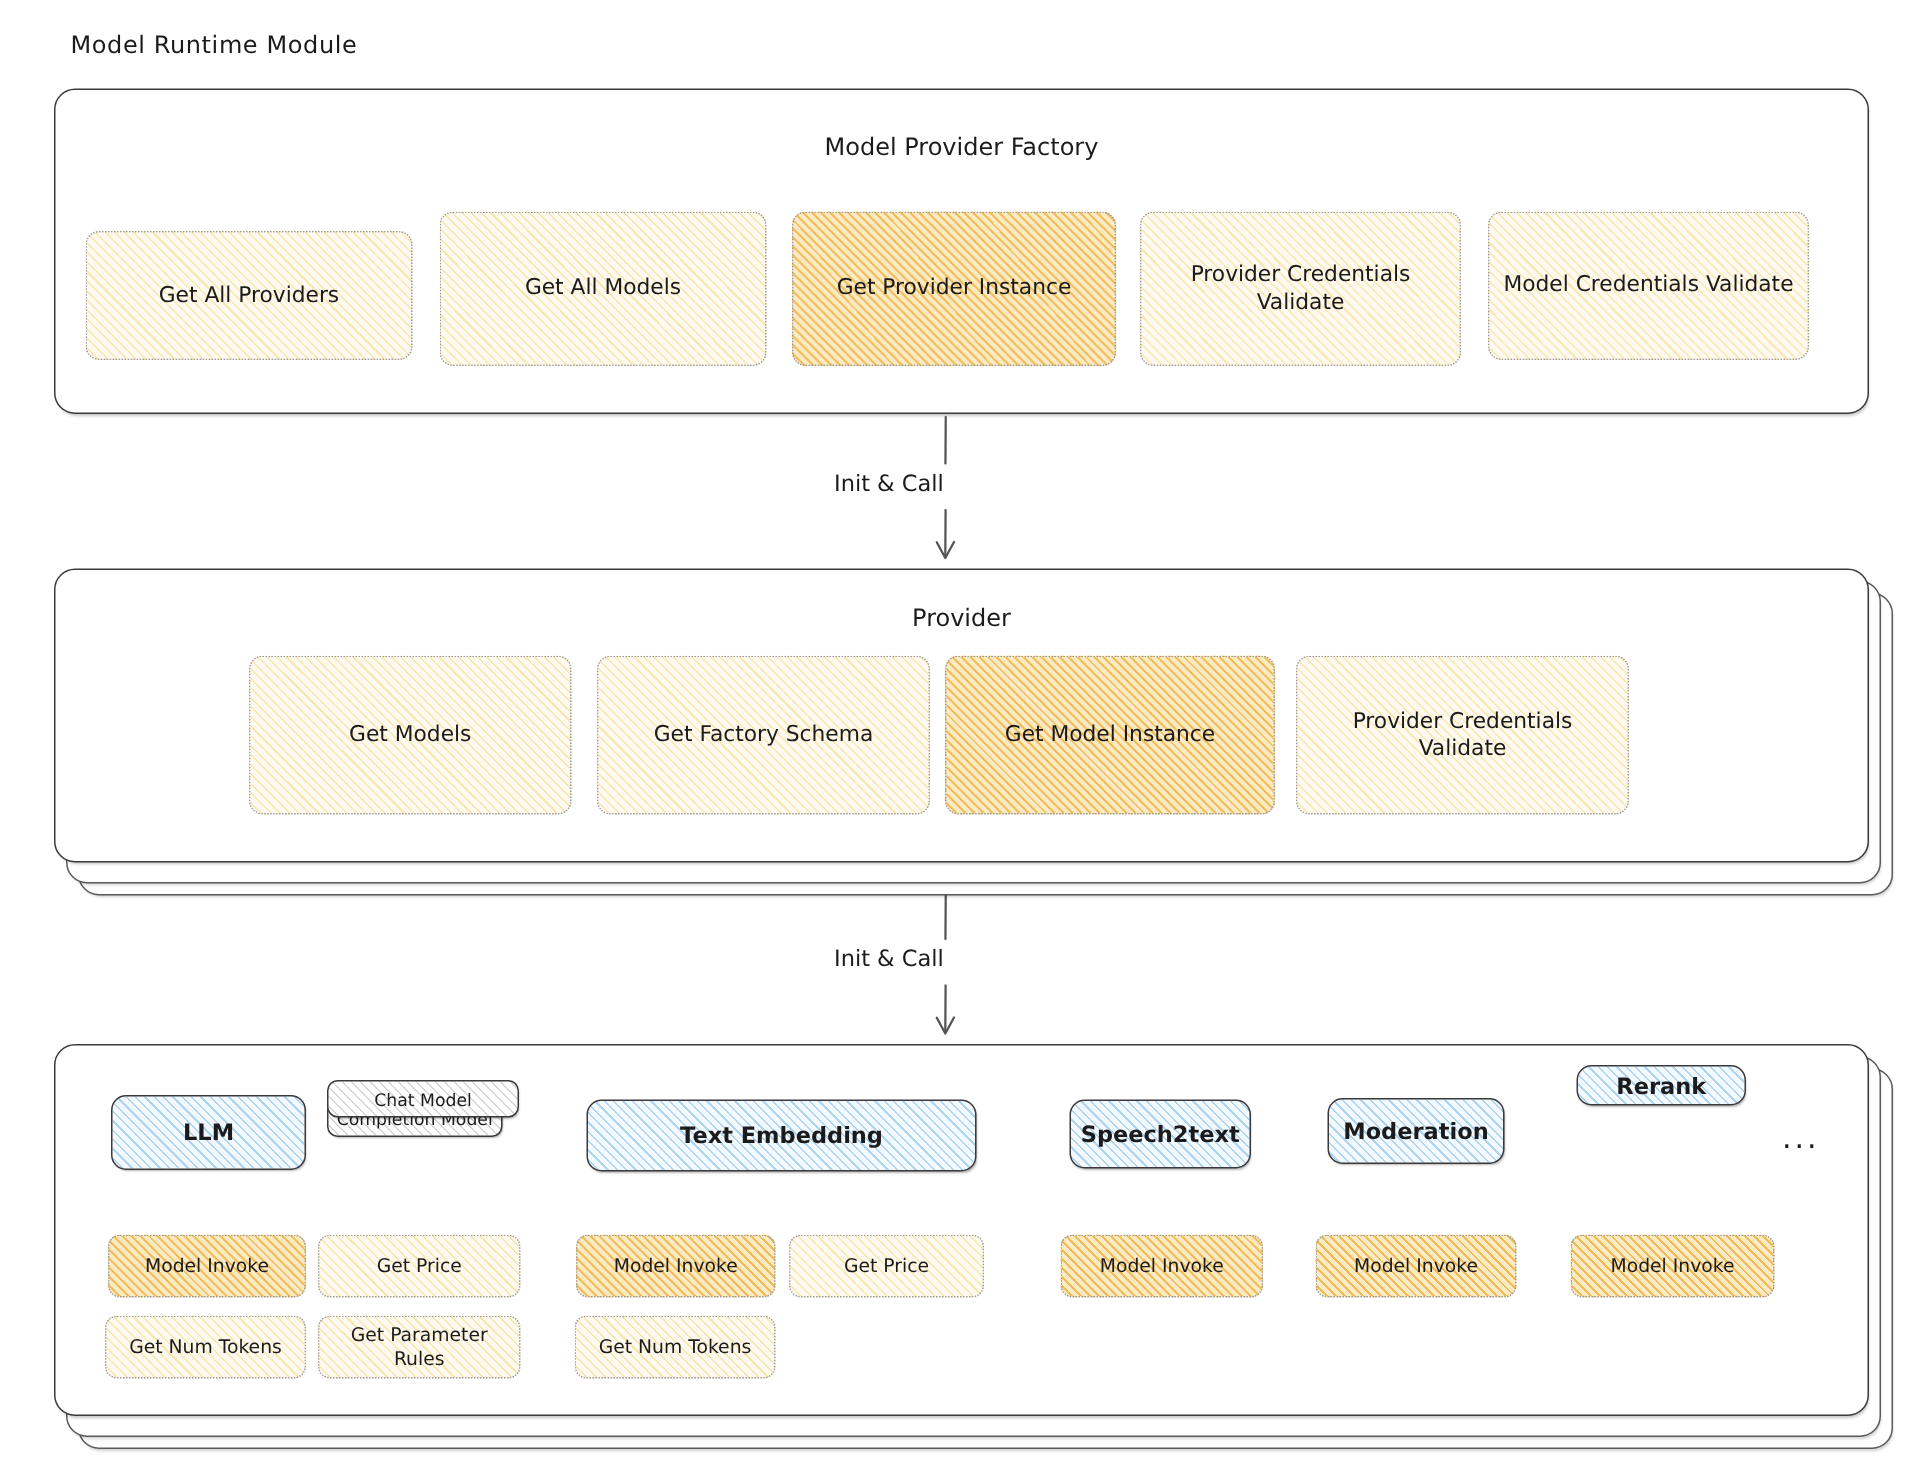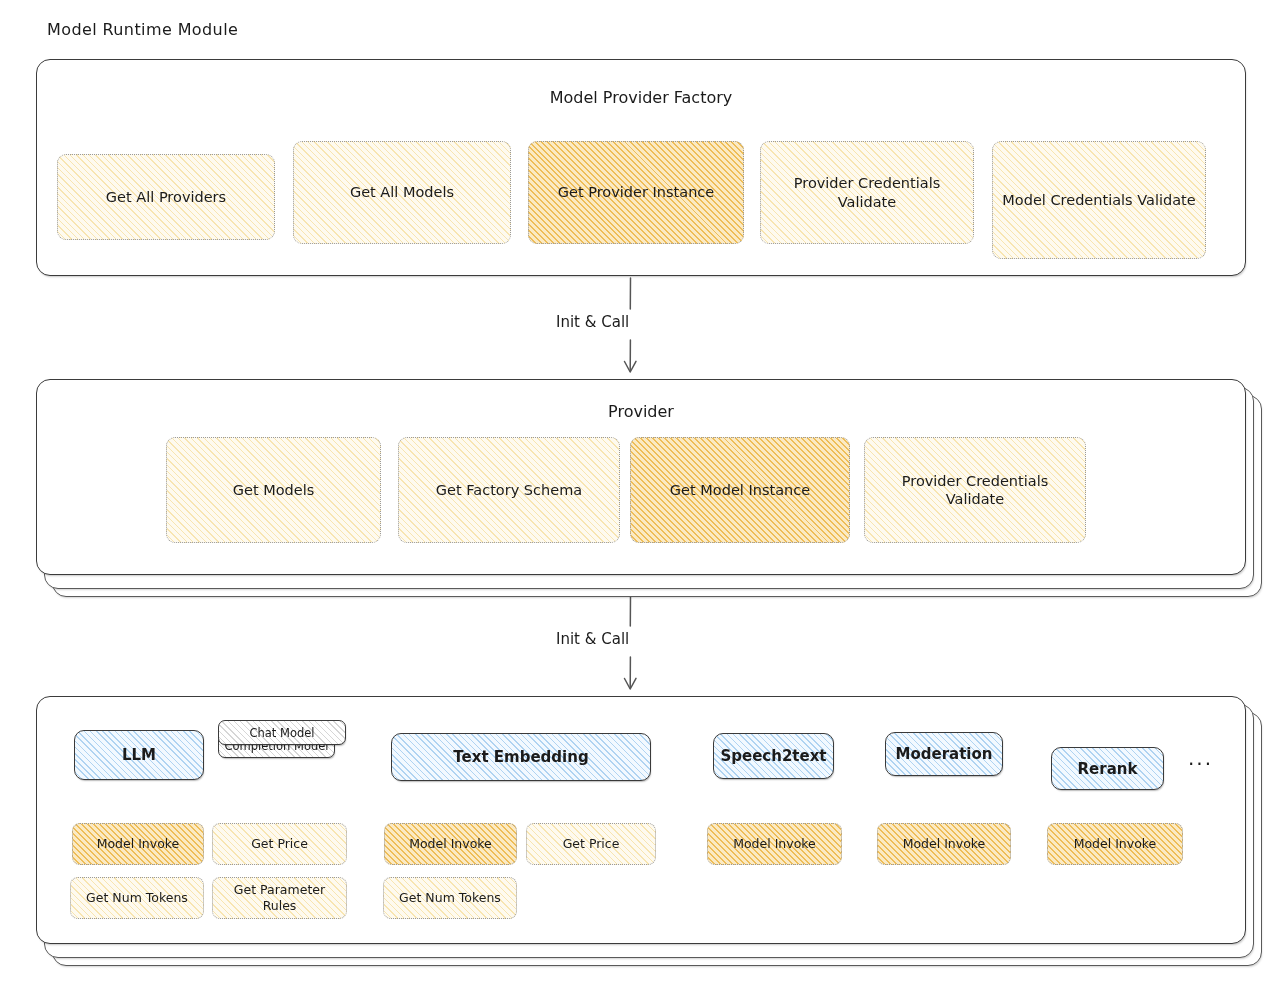--- a/index.html
+++ b/index.html
@@ -124,21 +124,21 @@
 </div>
 
 <div class="opbox hatch-strong hw" style="left:528px; top:141px; width:216px; height:103px;">
   <span>Get Provider Instance</span>
 </div>
 
 <div class="opbox hatch-light hw" style="left:760px; top:141px; width:214px; height:103px;">
   <span>Provider Credentials Validate</span>
 </div>
 
-<div class="opbox hatch-light hw" style="left:992px; top:141px; width:214px; height:118px;">
+<div class="opbox hatch-light hw" style="left:992px; top:141px; width:214px; height:99px;">
   <span>Model Credentials Validate</span>
 </div>
 
 <div class="arrow-wrap" style="left:560px; top:276px; width:160px; height:105px;">
   <svg width="160" height="105" viewBox="0 0 160 105">
     <path d="M70.5 2 L70.3 33" stroke="#555" stroke-width="1.5" fill="none" stroke-linecap="round"></path>
     <path d="M70.4 64 L70.2 95" stroke="#555" stroke-width="1.5" fill="none" stroke-linecap="round"></path>
     <path d="M64.5 85.5 L70.2 96 L76 85.3" stroke="#555" stroke-width="1.5" fill="none" stroke-linecap="round" stroke-linejoin="round"></path>
   </svg>
   <div class="arrow-label hw" style="left:-4px; top:37px; width:150px;">Init &amp; Call</div>
@@ -225,20 +225,20 @@
   <span>Model Invoke</span>
 </div>
 
 <div class="pill hatch-blue hw" style="left:885px; top:732px; width:118px; height:44px; z-index:4;">
   <span>Moderation</span>
 </div>
 <div class="opbox small hatch-strong hw" style="left:877px; top:823px; width:134px; height:42px; z-index:4;">
   <span>Model Invoke</span>
 </div>
 
-<div class="pill hatch-blue hw" style="left:1051px; top:747px; width:113px; height:43px; z-index:4;">
+<div class="pill hatch-blue hw" style="left:1051px; top:710px; width:113px; height:27px; z-index:4;">
   <span>Rerank</span>
 </div>
 <div class="opbox small hatch-strong hw" style="left:1047px; top:823px; width:136px; height:42px; z-index:4;">
   <span>Model Invoke</span>
 </div>
 
 <div class="ellipsis hw" style="left:1188px; top:748px; z-index:4;">...</div>
 
 </body></html>

